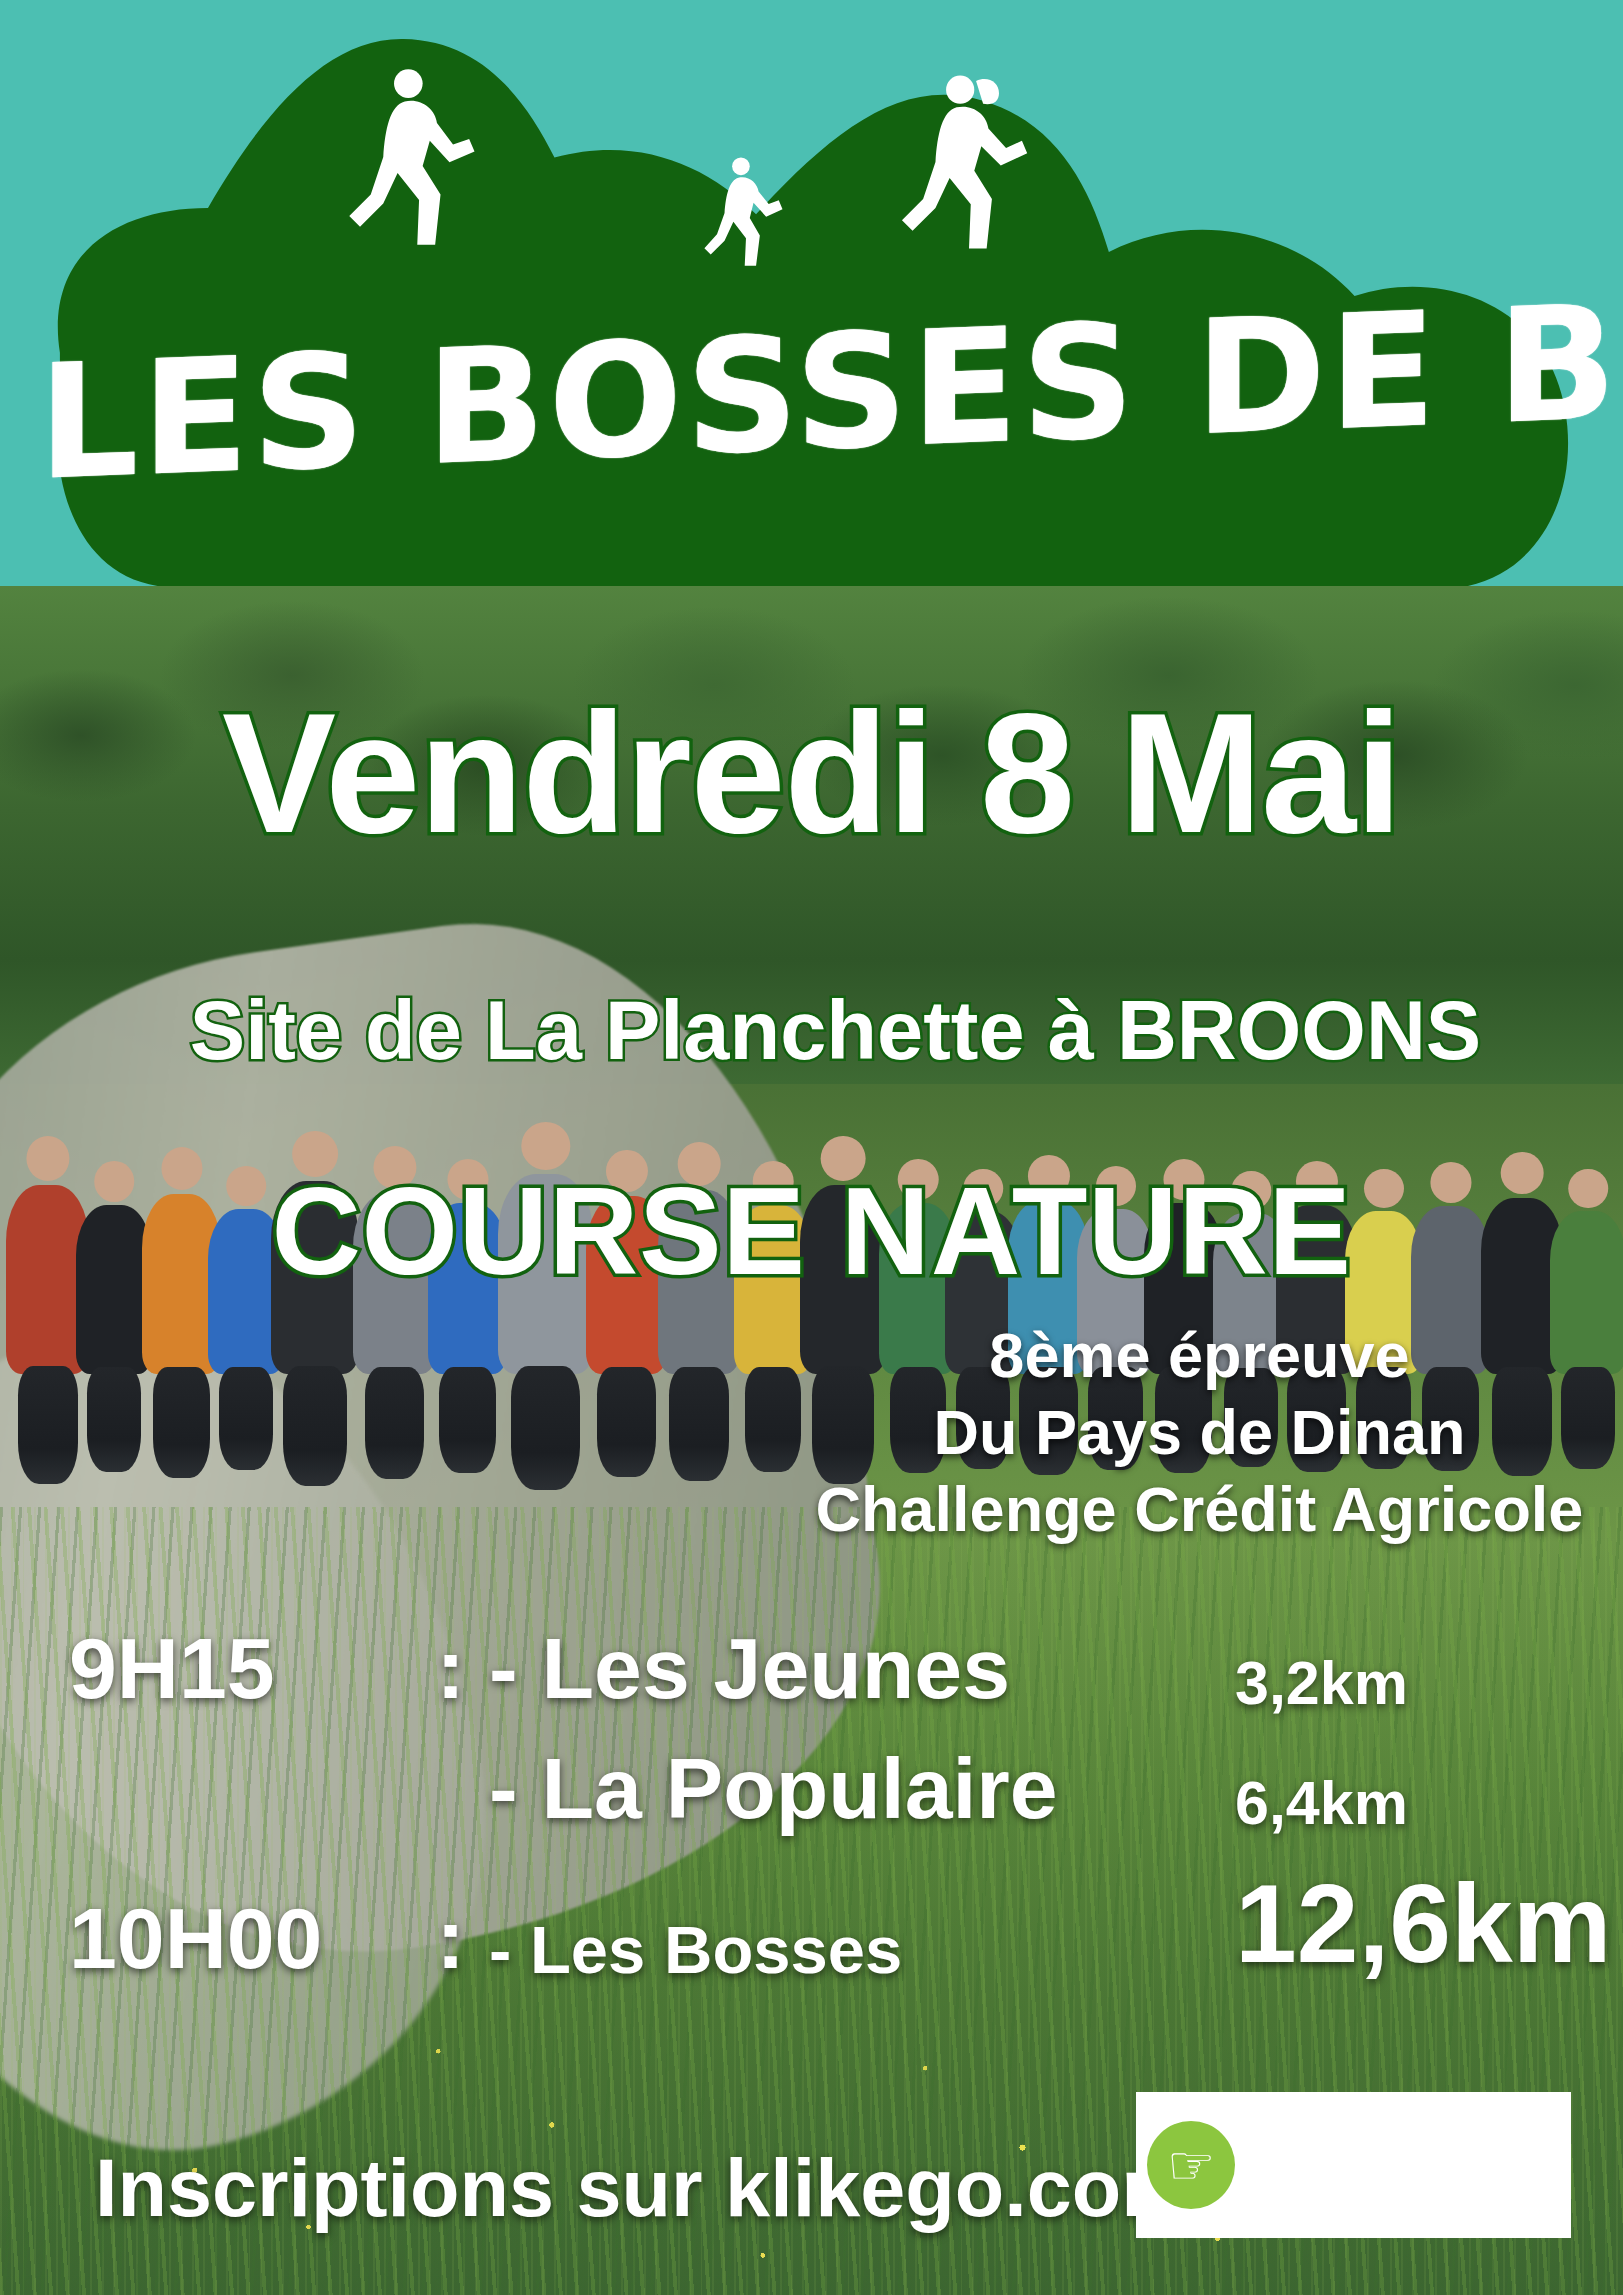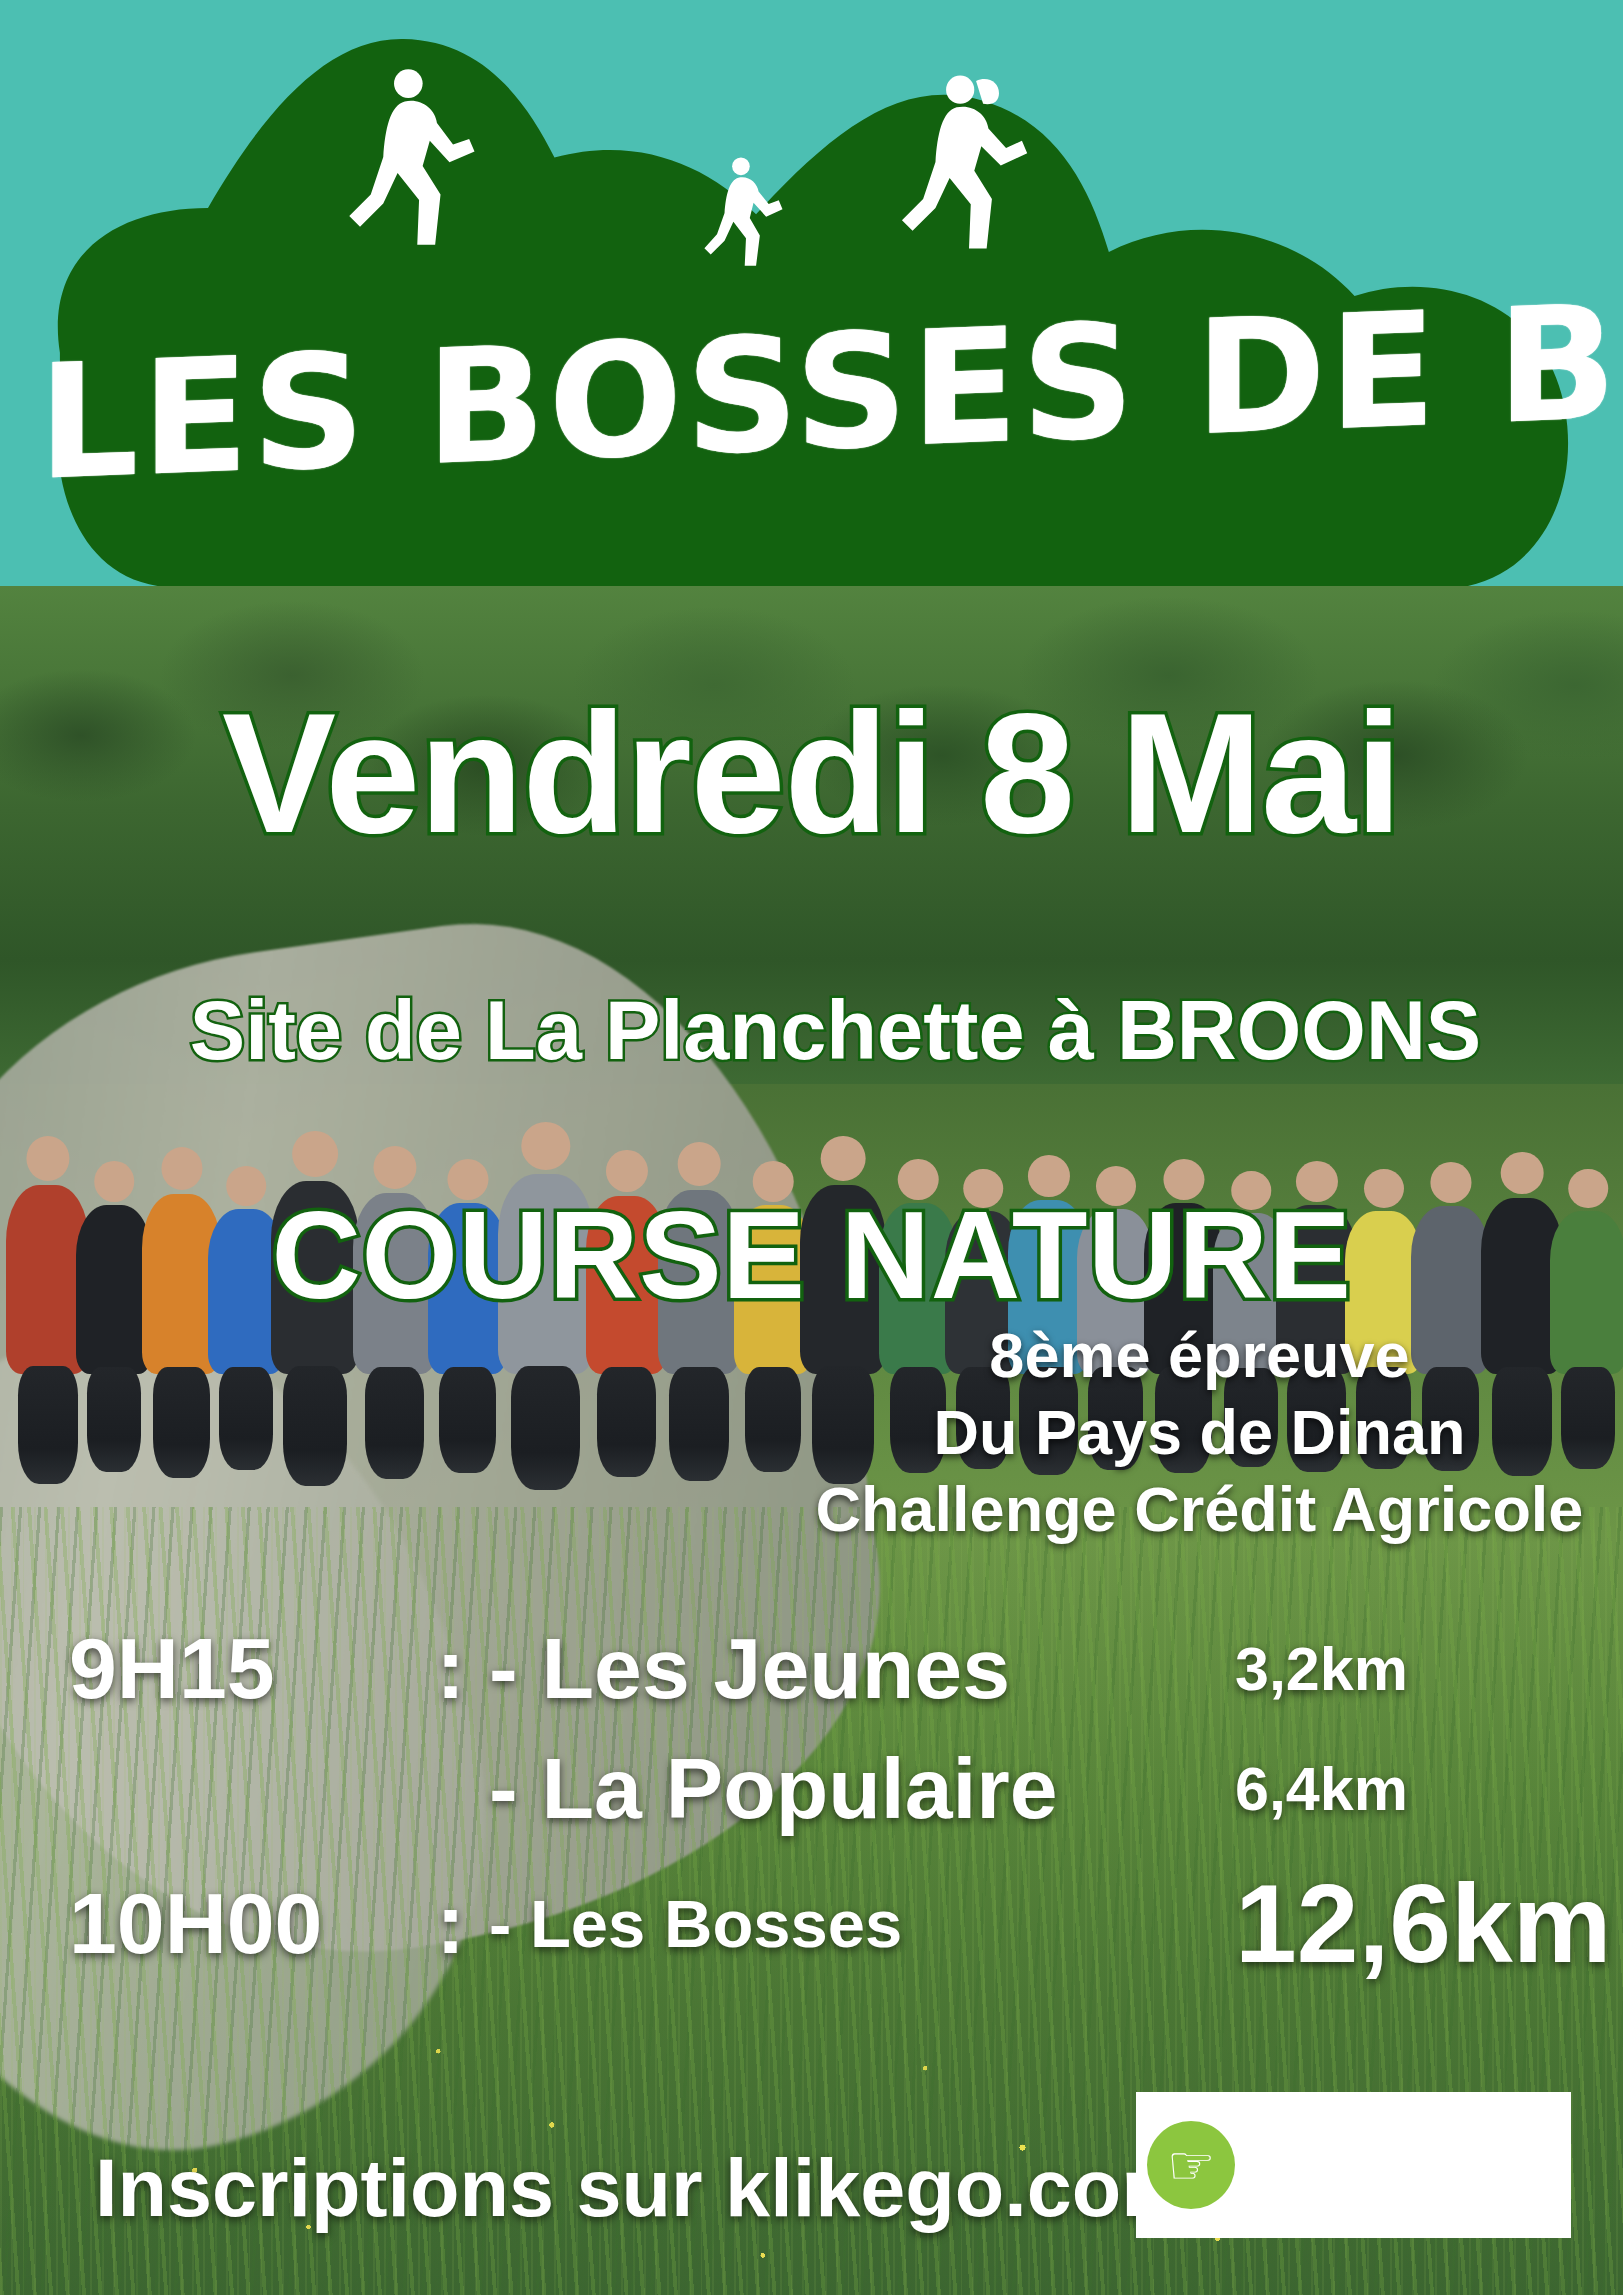--- a/index.html
+++ b/index.html
@@ -187,21 +187,21 @@
     width: 100%;
     left: 0;
     -webkit-text-stroke: 7px #12620f;
     paint-order: stroke fill;
     white-space: nowrap;
   }
   .txt.thin { -webkit-text-stroke-width: 5px; }
 
   #date-line    { top: 674px; font-size: 171px; letter-spacing: -1.3px; }
   #site-line    { top: 983px; font-size: 83px; margin-left: 24px; }
-  #course-line  { top: 1184px; font-size: 124px; letter-spacing: 0.6px; }
+  #course-line  { top: 1160px; font-size: 124px; letter-spacing: 0.6px; }
 
   .challenge {
     position: absolute;
     right: 14px;
     top: 1317px;
     width: 819px;
     text-align: center;
     color: #ffffff;
     font-weight: bold;
     font-size: 63px;
@@ -214,21 +214,21 @@
     position: absolute;
     left: 69px;
     top: 1619px;
     width: 1500px;
     color: #ffffff;
     font-weight: bold;
     text-shadow: 0 3.2px 8.8px rgba(0,0,0,0.62);
   }
   .srow {
     display: flex;
-    align-items: center;
+    align-items: flex-end;
     margin-bottom: 21.4px;
   }
   .s-time  { width: 353px; font-size: 86px; text-align: left; }
   .s-sep   { width: 57px;  font-size: 86px; text-align: center; }
   .s-name  { flex: 1;      font-size: 86px; text-align: left; padding-left: 10px; }
   .s-dist  { width: 334px; font-size: 61px; text-align: left; }
 
   .srow.big .s-time { font-size: 86px; }
   .srow.big .s-name { font-size: 67px; }
   .srow.big .s-dist { font-size: 111px; }

